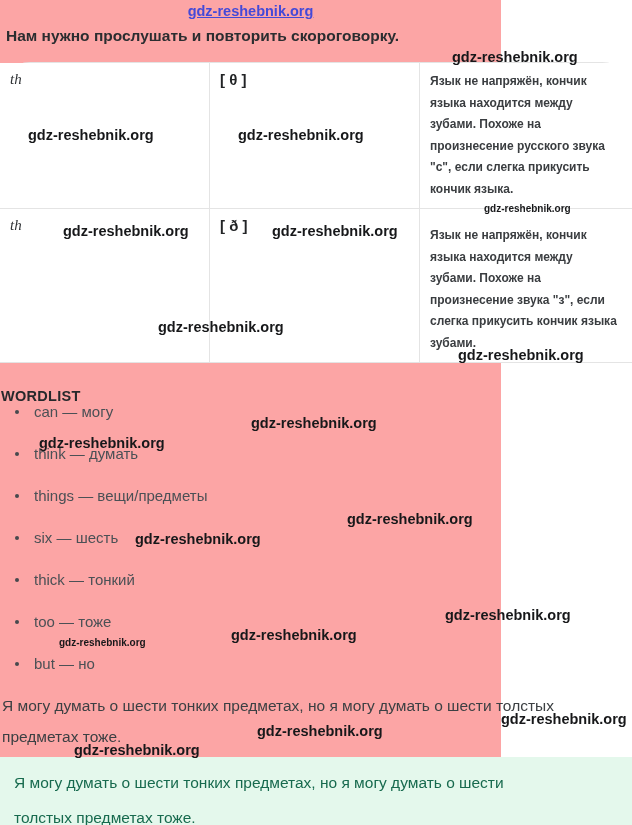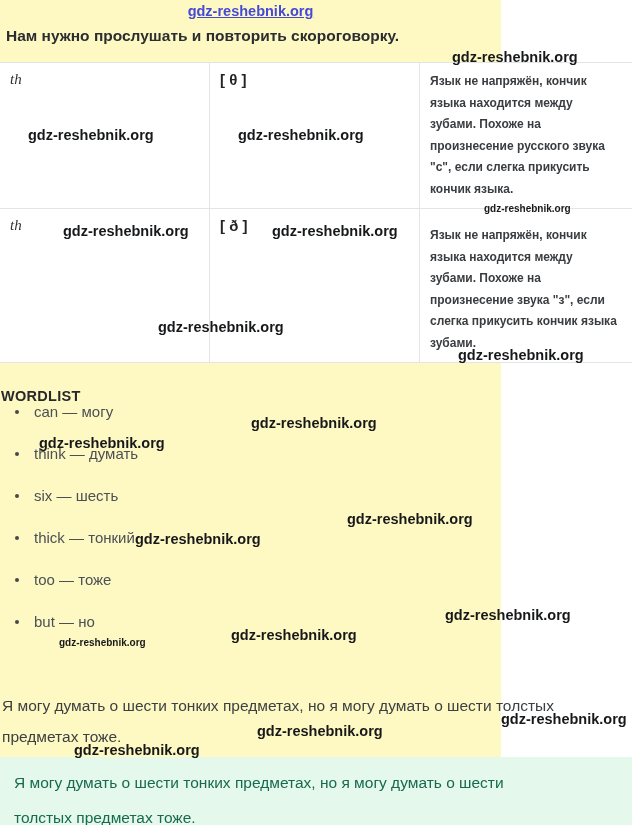--- a/index.html
+++ b/index.html
@@ -2,21 +2,21 @@
 <html><head>
 <meta charset="utf-8">
 <style>
   * { margin:0; padding:0; box-sizing:border-box; }
   html,body { background:#ffffff; }
   body {
     width:632px; height:825px; overflow:hidden;
     font-family:"Liberation Sans", sans-serif;
     color:#36393b;
   }
-  .page { position:relative; width:501px; height:825px; background:#fef9c3; }
+  .page { position:relative; width:501px; height:825px; background:#fca5a5; }
 
   
   .wm {
     position:absolute; white-space:nowrap;
     font-weight:700; font-size:14.5px; color:#17181a;
   }
   .wm-small { font-size:10px; }
   .wm-top {
     left:0; right:0; top:3px; text-align:center;
     color:#4449d8; text-decoration:underline; cursor:pointer;
@@ -25,20 +25,21 @@
   .title {
     position:absolute; left:6px; top:27px;
     font-size:15.5px; font-weight:700; color:#2b2d30;
   }
 
   
   .pron-table {
     position:absolute; left:0; top:62px; width:632px;
     display:grid; grid-template-columns:210px 210px 212px;
     border-top:1px solid #e4e4e4;
+    border-radius:30px;
   }
   .cell {
     border-right:1px solid #e4e4e4; border-bottom:1px solid #e4e4e4;
     padding:8px 10px; font-size:14px; color:#3a3d40; background:#fff;
   }
   .cell.last { border-right:none; }
   .r1 { min-height:140px; }
   .r2 { min-height:153px; }
   .letter {
     font-family:"Liberation Serif", serif;
@@ -109,20 +110,21 @@
     <div class="cell r2 last pad-top">
       <p class="desc">Язык не напряжён, кончик языка находится между зубами. Похоже на произнесение звука "з", если слегка прикусить кончик языка зубами.</p>
     </div>
   </div>
 
   <h2 class="wordlist-heading">WORDLIST</h2>
 
   <ul class="wordlist">
     <li><span>can — могу</span></li>
     <li><span>think — думать</span></li>
+    <li><span>things — вещи/предметы</span></li>
     <li><span>six — шесть</span></li>
     <li><span>thick — тонкий</span></li>
     <li><span>too — тоже</span></li>
     <li><span>but — но</span></li>
   </ul>
 
   <p class="translation">Я могу думать о шести тонких предметах, но я могу думать о шести толстых предметах тоже.</p>
 
   <div class="answer">
     <span>Я могу думать о шести тонких предметах, но я могу думать о шести толстых предметах тоже.</span>

